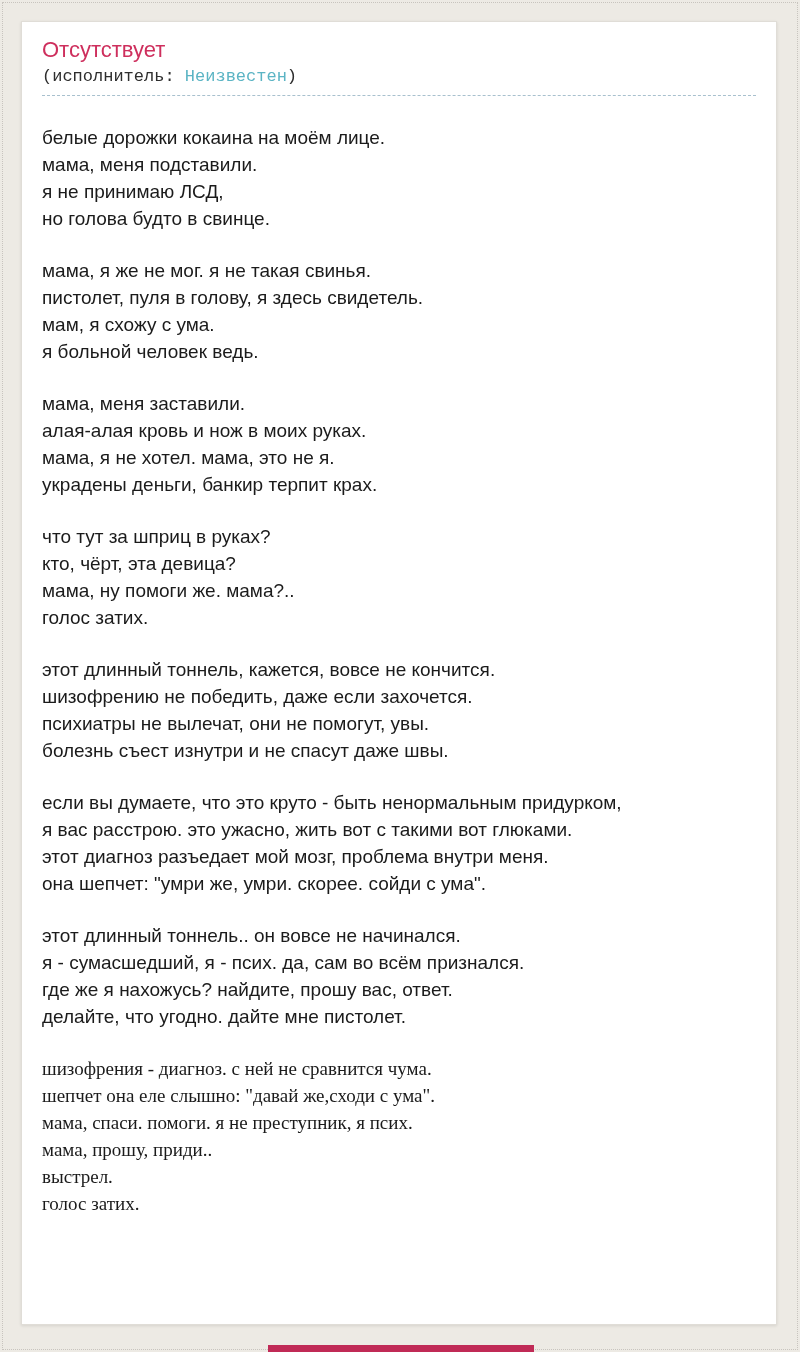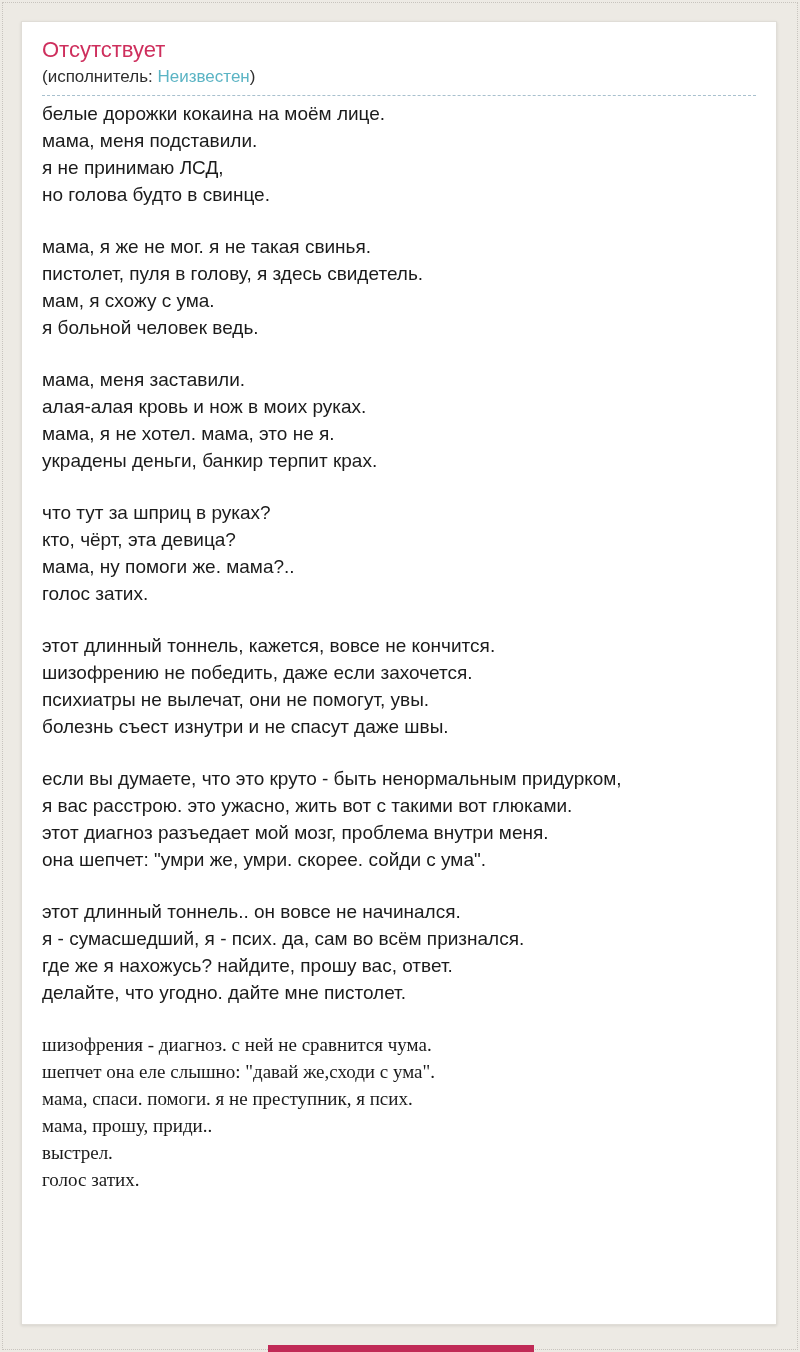--- a/index.html
+++ b/index.html
@@ -39,28 +39,29 @@
     font-weight: 400;
     line-height: 32px;
     color: var(--title-color, #ce2f5d);
   }
   .artist-line {
     font-size: 17px;
     line-height: 22px;
     color: #2e2e2e;
     padding-bottom: 7px;
     border-bottom: 1px dashed #a8c0ce;
+    font-family: Liberation Mono, monospace;
   }
   .artist-link {
     color: var(--link-color, #5bb4c4);
     text-decoration: none;
     cursor: pointer;
   }
   .lyrics {
-    margin-top: 4px;
+    margin-top: 28px;
     font-size: 19px;
     line-height: 27px;
     color: var(--body-color, #1b1b1b);
   }
   .stanza {
     margin: 0 0 25px 0;
   }
   .stanza:last-child {
     margin-bottom: 0;
     font-family: Liberation Serif, serif;

